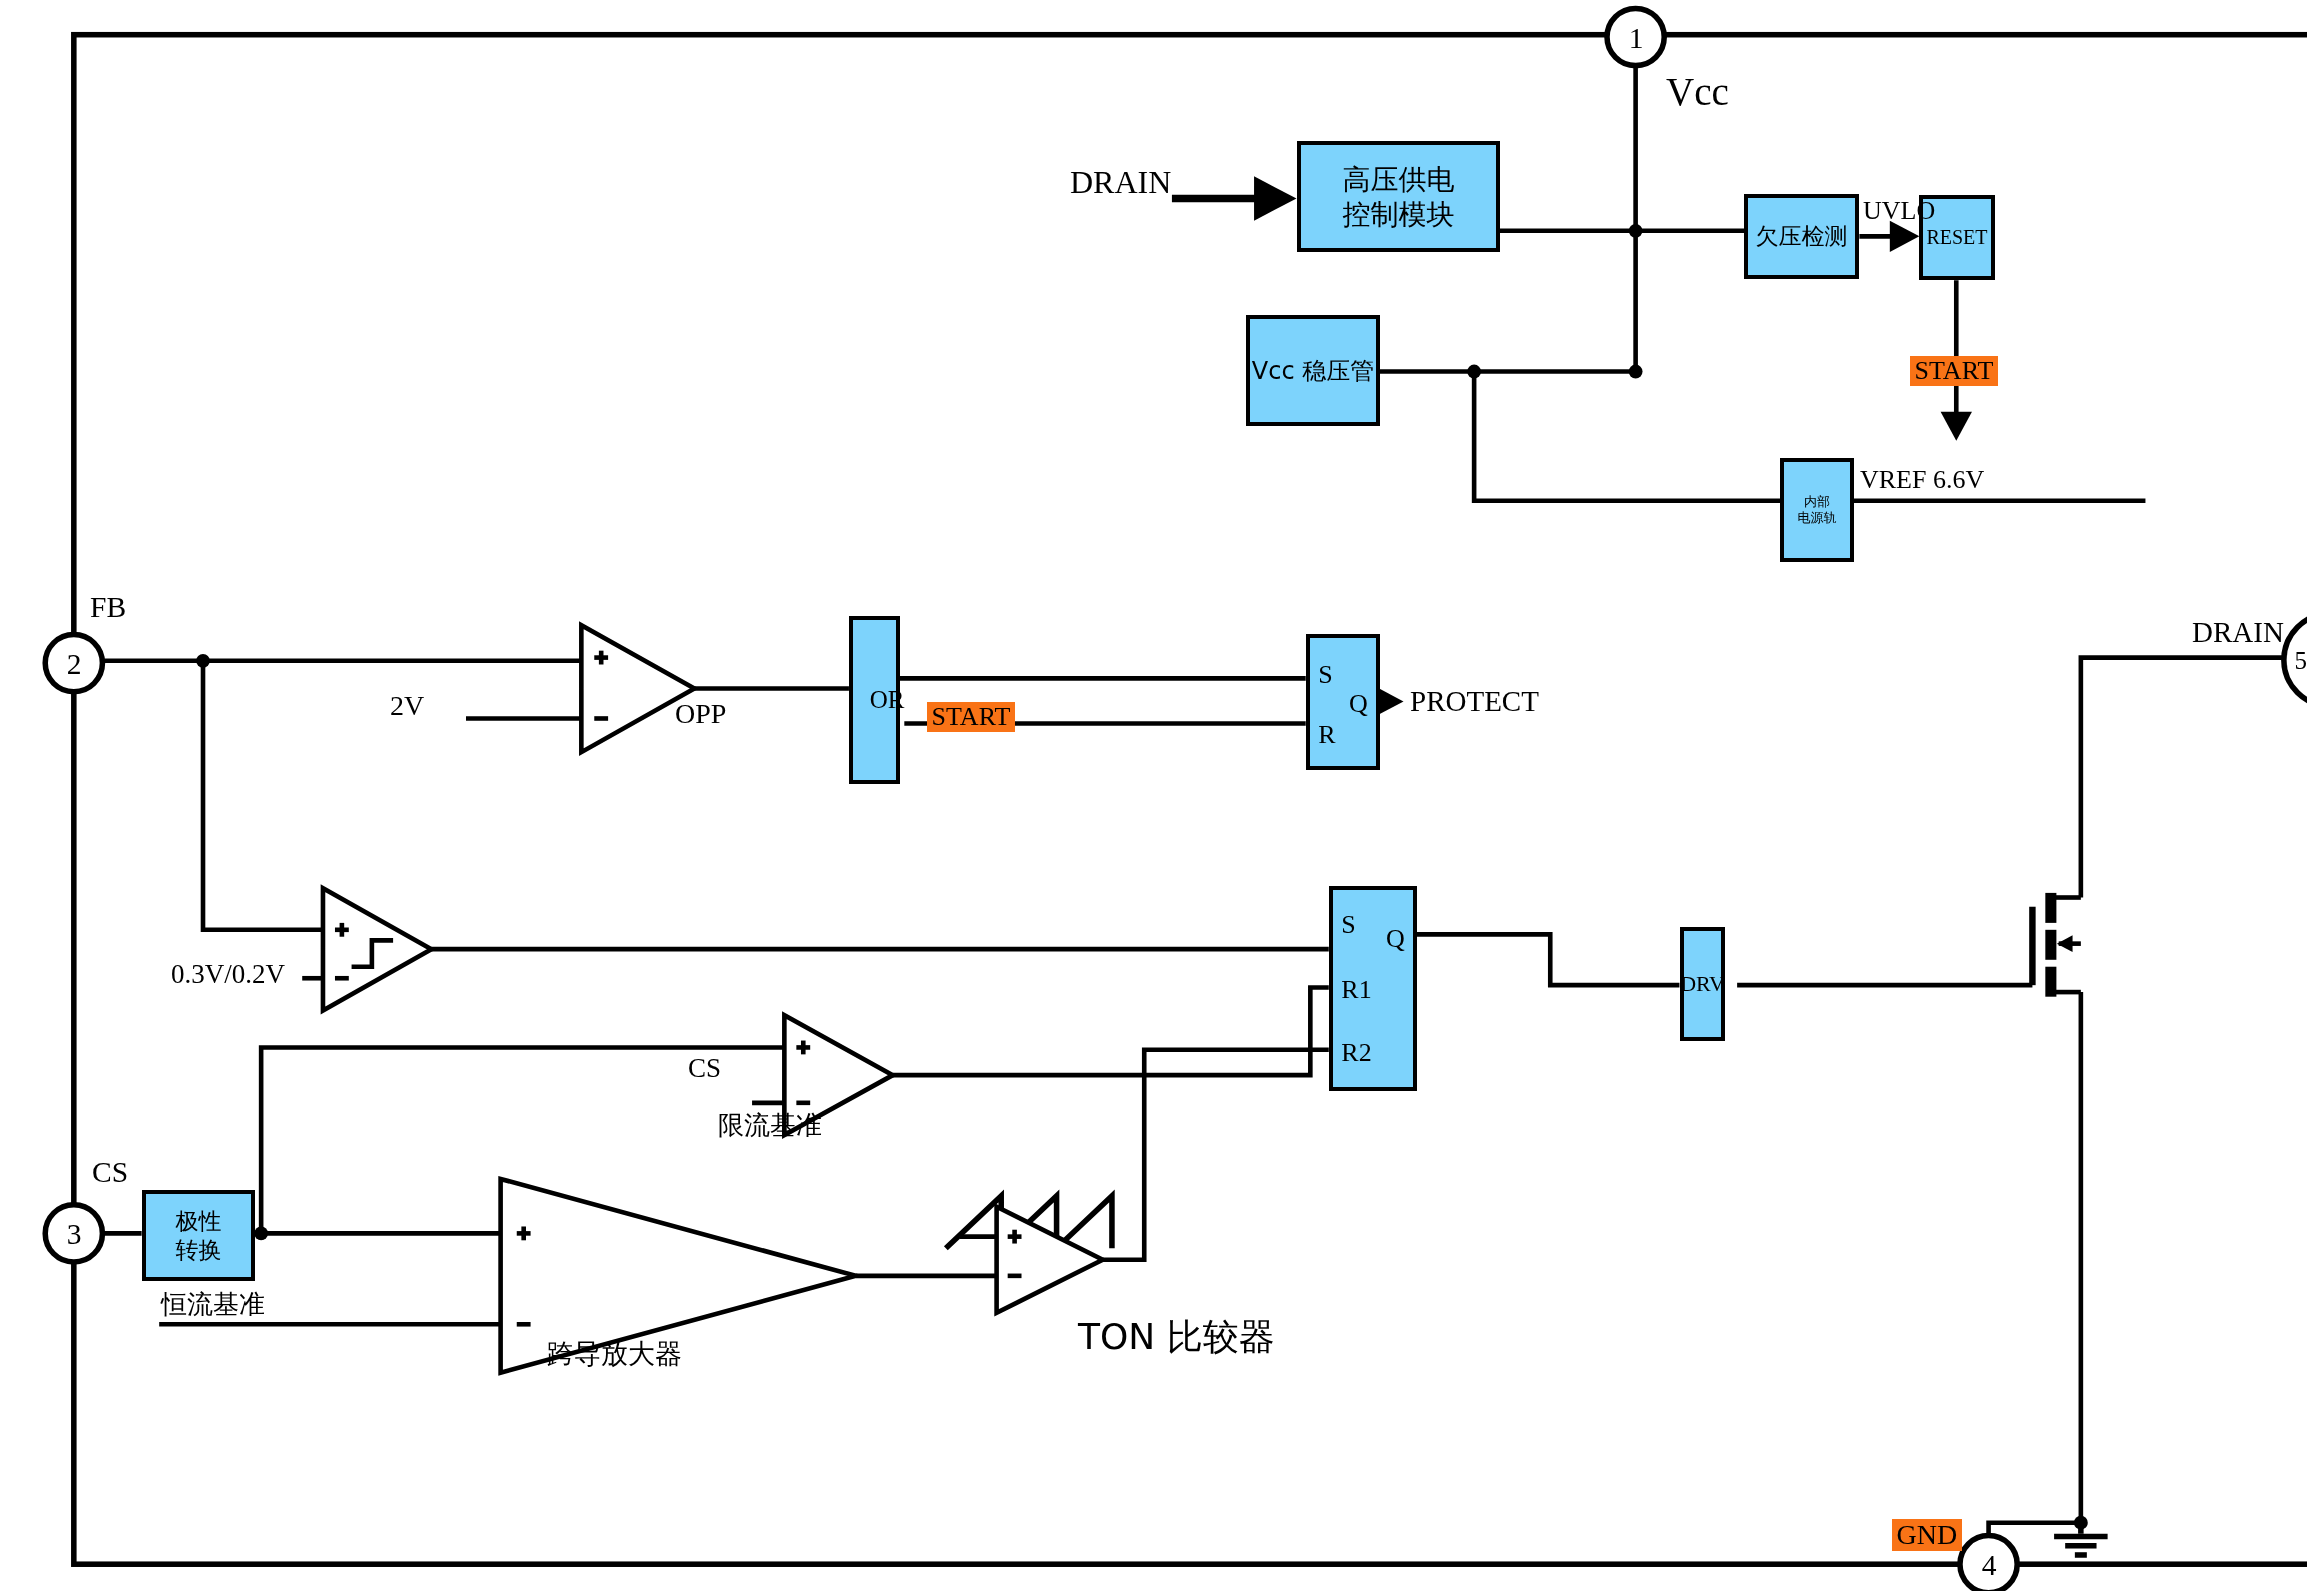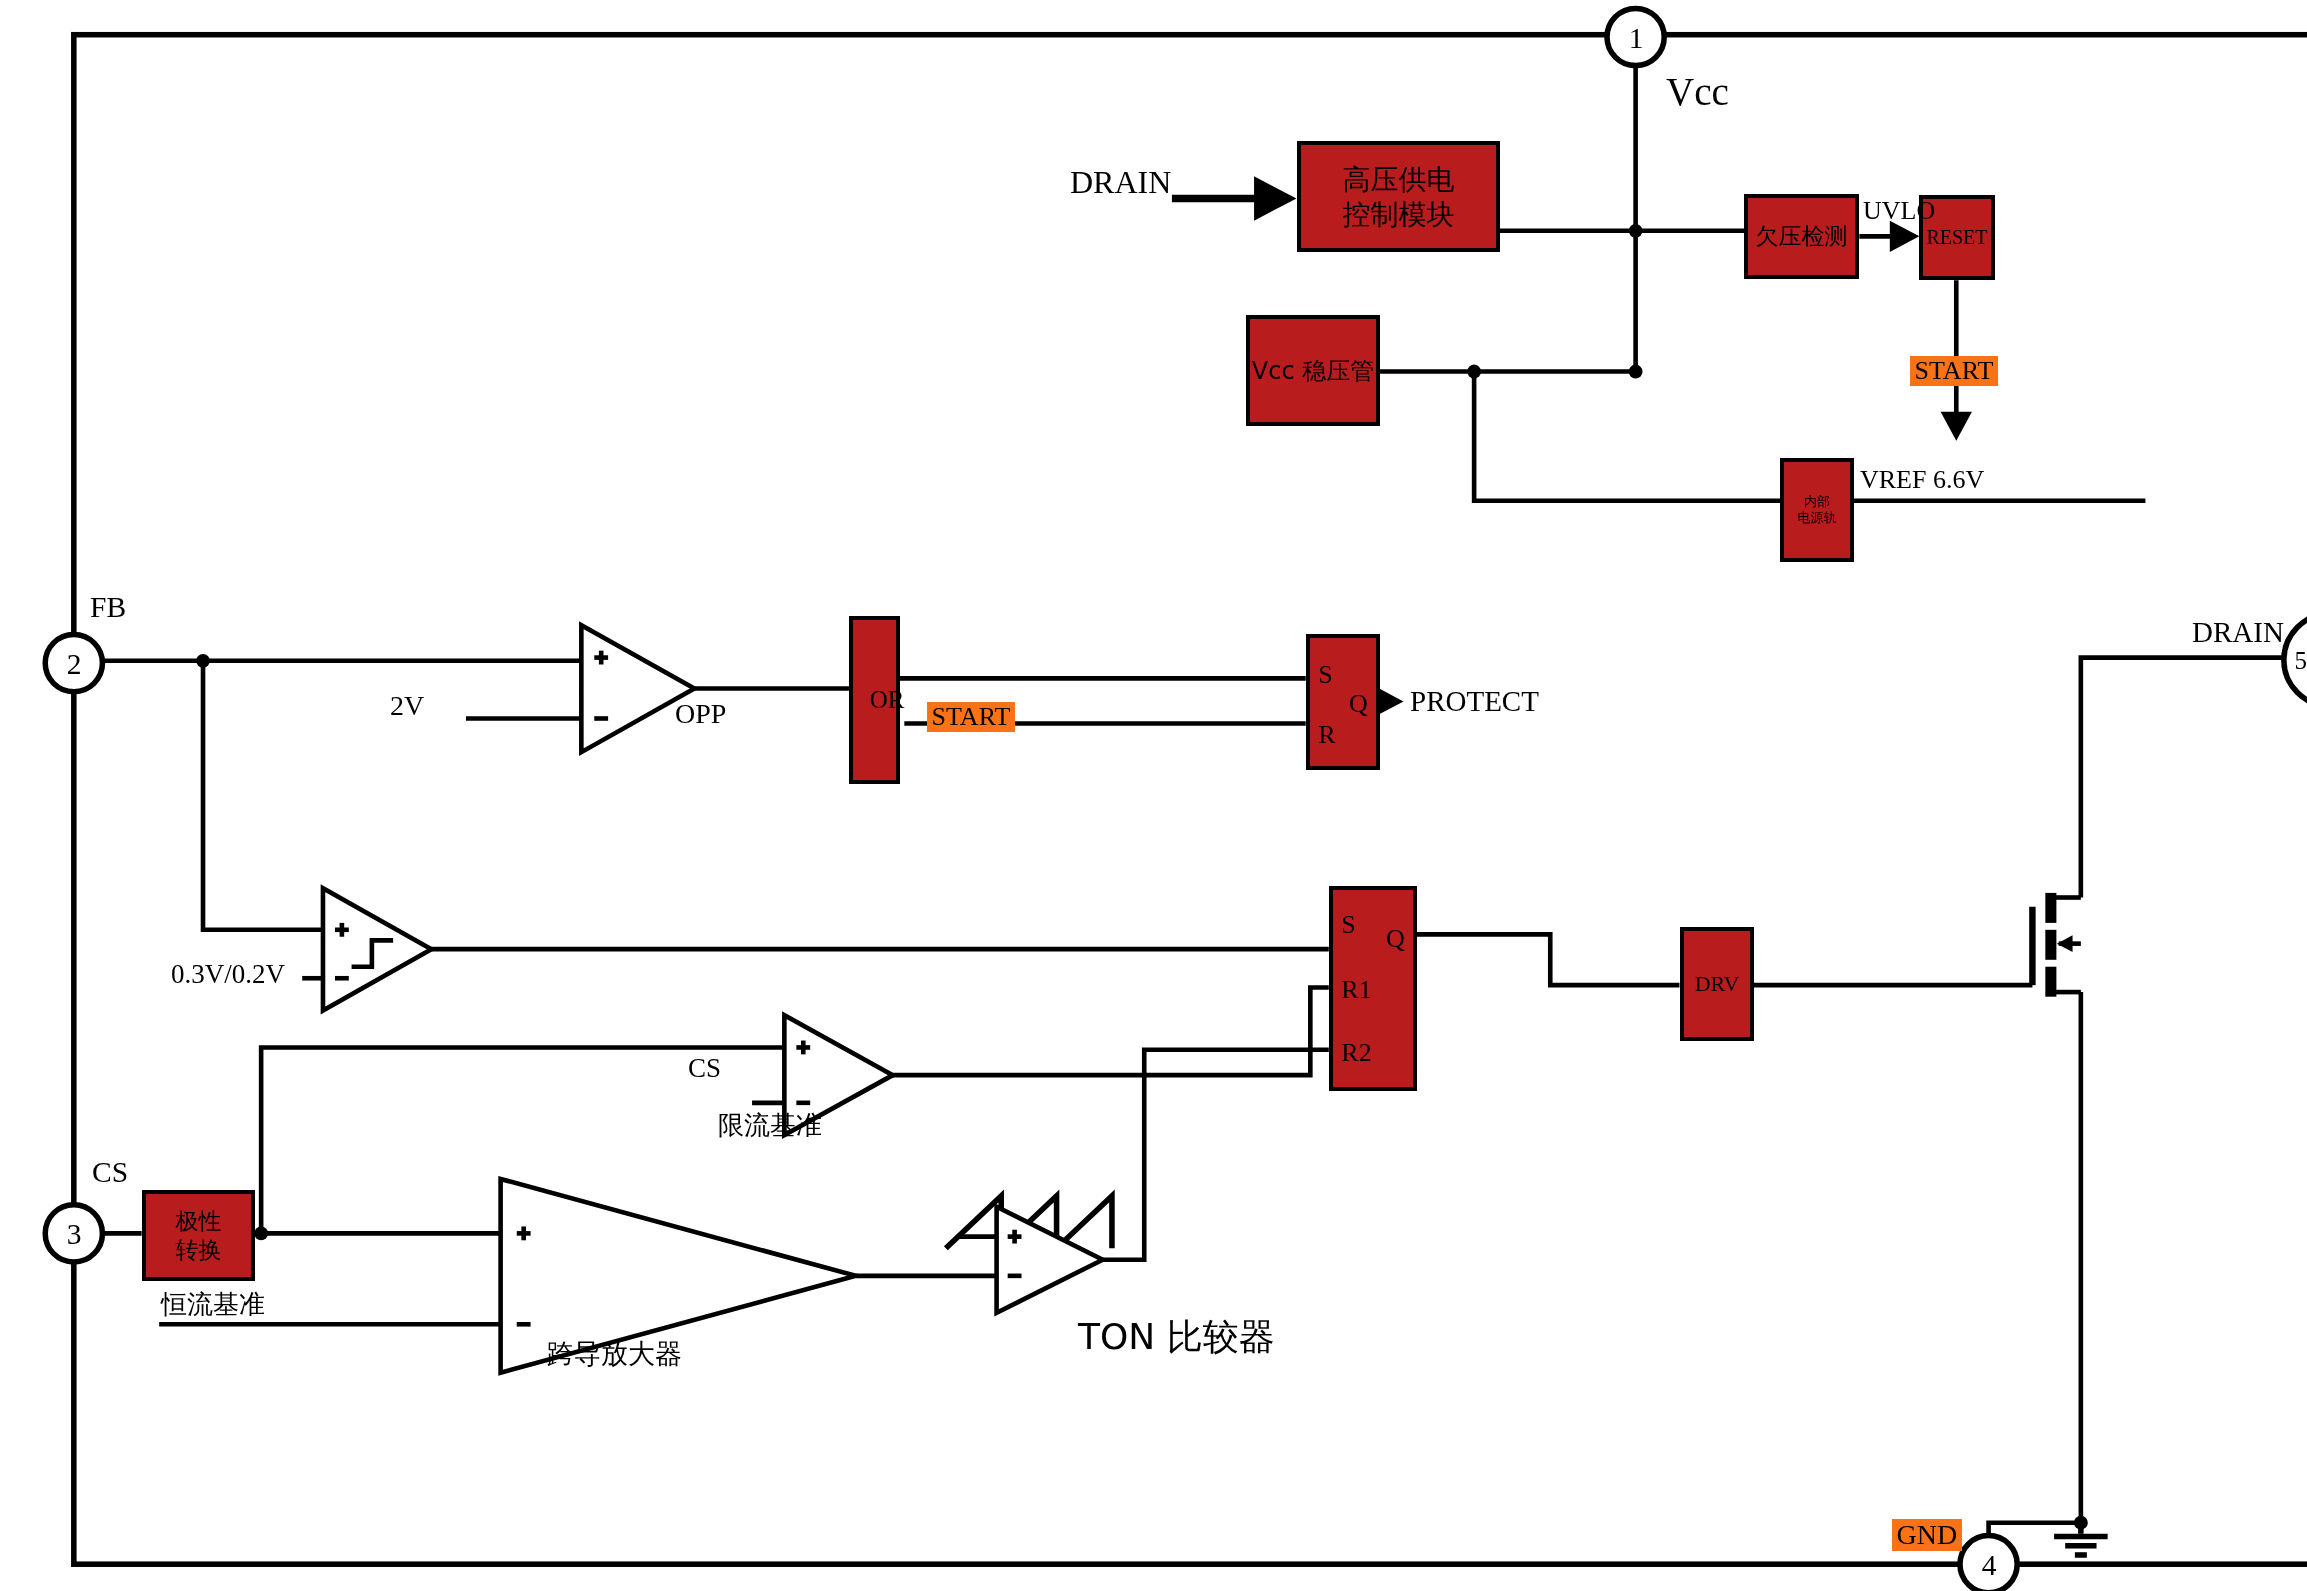--- a/index.html
+++ b/index.html
@@ -9,21 +9,21 @@
     background:#ffffff;
     font-family:"Liberation Serif","DejaVu Serif",serif;
     color:#000;
     overflow:hidden;
   }
   #wires{position:absolute;left:0;top:0;width:2569px;height:1592px;}
   .blk{
     position:absolute;
     box-sizing:border-box;
     border:4.6px solid #000;
-    background:#b91c1c;
+    background:#7dd3fc;
     display:flex;align-items:center;justify-content:center;
     text-align:center;
     white-space:pre-line;
     line-height:1.25;
     font-family:"DejaVu Sans","Liberation Sans",sans-serif;
   }
   .lbl{
     position:absolute;
     white-space:nowrap;
     font-family:"Liberation Serif","DejaVu Serif",serif;
@@ -195,21 +195,21 @@
 
   <div class="blk" style="left:1744px;top:194px;width:115px;height:85px;font-size:23px;">欠压检测</div>
 
   <div class="blk" style="left:1919px;top:195px;width:76px;height:85px;font-size:20px;font-family:'Liberation Serif','DejaVu Serif',serif;">RESET</div>
 
   <div class="blk" style="left:1780px;top:458px;width:74px;height:104px;font-size:13px;">内部
 电源轨</div>
 
   <div class="blk" style="left:849px;top:616px;width:51px;height:168px;font-size:25px;font-family:'Liberation Serif','DejaVu Serif',serif;padding-left:25px;">OR</div>
 
-  <div class="blk" style="left:1680px;top:927px;width:74px;height:114px;font-size:22px;font-family:'Liberation Serif','DejaVu Serif',serif;">DRV</div>
+  <div class="blk" style="left:1680px;top:927px;width:45px;height:114px;font-size:22px;font-family:'Liberation Serif','DejaVu Serif',serif;">DRV</div>
 
   <div class="blk" style="left:142px;top:1190px;width:113px;height:91px;font-size:23px;">极性
 转换</div>
 
   <div class="blk" style="left:1306px;top:634px;width:74px;height:136px;">
     <span class="latchlbl" style="left:8.3px;top:21px;">S</span>
     <span class="latchlbl" style="left:8.3px;top:81px;">R</span>
     <span class="latchlbl" style="right:8.3px;top:50px;">Q</span>
   </div>
 

